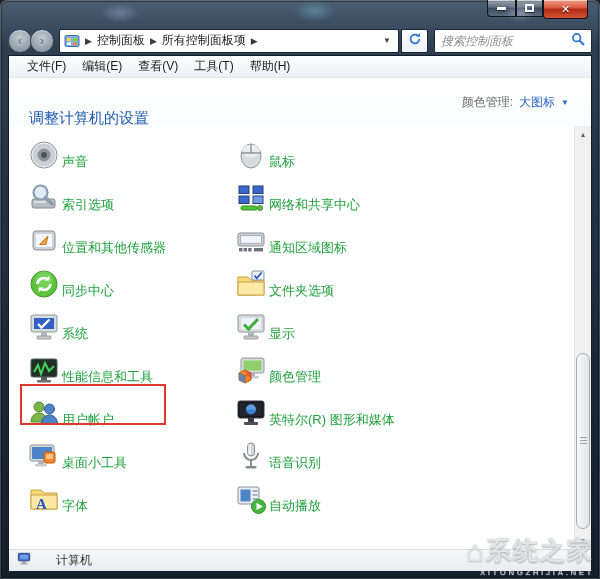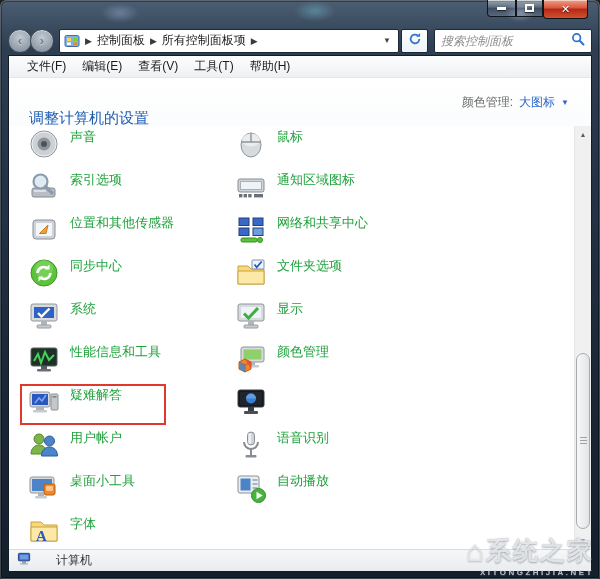--- a/index.html
+++ b/index.html
@@ -69,21 +69,21 @@
   .page-title{ font-size:15px; color:#1e5cb3; }
   .viewby{ font-size:12px; display:flex; align-items:center; gap:6px; }
   .viewby-label{ color:#6d6d6d; }
   .viewby-value{ color:#2a66c9; cursor:pointer; }
   .viewby-caret{ font-size:8px; color:#2a66c9; }
 
   .content{ flex:1; position:relative; background:#fff; overflow:hidden; }
   .col{ position:absolute; top:2px; }
   .col-left{ left:19px; }
   .col-right{ left:226px; }
-  .row-item{ height:43px; display:flex; align-items:flex-start; gap:10px; cursor:pointer; }
+  .row-item{ height:43px; display:flex; align-items:flex-end; gap:2px; cursor:pointer; }
   .item-icon{ width:32px; height:32px; flex:0 0 32px; display:flex; align-items:center; justify-content:center; }
   .item-icon svg{ width:32px; height:32px; }
   .item-label{ font-size:13px; white-space:nowrap; }
 
   .highlight-box{ position:absolute; left:11px; top:258px; width:146px; height:41px;
     border:2px solid #e2372c; pointer-events:none; z-index:5; }
 
   
   .scrollbar{ position:absolute; top:0; right:0; bottom:0; width:17px; background:#f0f0f0; border-left:1px solid #e6e6e6; }
   .sb-btn{ position:absolute; left:0; right:0; height:17px; display:flex; align-items:center; justify-content:center;
@@ -254,34 +254,20 @@
             <span class="item-icon">
               <svg viewBox="0 0 32 32">
                 <rect x="3" y="5" width="26" height="18" rx="2" fill="#1f3126" stroke="#52625a"></rect>
                 <polyline points="6,18 10,11 13,20 17,9 21,17 26,12" fill="none" stroke="#46d05a" stroke-width="2"></polyline>
                 <rect x="13" y="23" width="6" height="3" fill="#565c62"></rect>
                 <rect x="9" y="26" width="14" height="2.5" rx="1" fill="#6a7076"></rect>
               </svg>
             </span>
             <span class="item-label" style="color: rgb(31, 161, 60);">性能信息和工具</span>
           </div>
-          <div class="row-item highlighted">
-            <span class="item-icon">
-              <svg viewBox="0 0 32 32">
-                <rect x="2" y="6" width="20" height="15" rx="2" fill="#d7dbde" stroke="#90969c"></rect>
-                <rect x="4" y="8" width="16" height="11" fill="#2a58c0"></rect>
-                <path d="M7 17l4-5 3 3 4-6" fill="none" stroke="#7fa4e8" stroke-width="1.6"></path>
-                <rect x="23" y="8" width="7" height="16" rx="1" fill="#c3c8cd" stroke="#8d9399"></rect>
-                <rect x="24.5" y="10" width="4" height="1.6" fill="#7d8389"></rect>
-                <rect x="8" y="21" width="8" height="3" fill="#b0b5ba"></rect>
-                <rect x="5" y="24" width="14" height="2.5" rx="1" fill="#c6cbd0"></rect>
-              </svg>
-            </span>
-            <span class="item-label" style="color: rgb(31, 161, 60);">疑难解答</span>
-          </div>
           <div class="row-item">
             <span class="item-icon">
               <svg viewBox="0 0 32 32">
                 <circle cx="11" cy="10" r="5" fill="#7ab648" stroke="#578a2c"></circle>
                 <path d="M3 25c0-6 4-9 8-9s8 3 8 9z" fill="#7ab648" stroke="#578a2c"></path>
                 <circle cx="21.5" cy="12" r="5" fill="#4d84c8" stroke="#2f5c99"></circle>
                 <path d="M13.5 27c0-6 4-9 8-9s8 3 8 9z" fill="#4d84c8" stroke="#2f5c99"></path>
               </svg>
             </span>
             <span class="item-label" style="color: rgb(31, 161, 60);">用户帐户</span>
@@ -318,42 +304,42 @@
                 <ellipse cx="16" cy="12" rx="9" ry="6.5" fill="#eef1f4" opacity=".8"></ellipse>
                 <line x1="16" y1="5" x2="16" y2="14" stroke="#8d9399" stroke-width="1.4"></line>
                 <path d="M6.5 14 h19" stroke="#8d9399" stroke-width="1.4"></path>
               </svg>
             </span>
             <span class="item-label" style="color: rgb(31, 161, 60);">鼠标</span>
           </div>
           <div class="row-item">
             <span class="item-icon">
               <svg viewBox="0 0 32 32">
+                <rect x="4" y="4" width="10" height="7.5" fill="#3a67c8" stroke="#23407e"></rect>
+                <rect x="18" y="4" width="10" height="7.5" fill="#3a67c8" stroke="#23407e"></rect>
+                <rect x="4" y="14" width="10" height="7.5" fill="#3a67c8" stroke="#23407e"></rect>
+                <rect x="18" y="14" width="10" height="7.5" fill="#6f9ce0" stroke="#23407e"></rect>
+                <rect x="6" y="24" width="16" height="4" rx="1.5" fill="#57c33c" stroke="#3a8f25"></rect>
+                <circle cx="25" cy="26" r="2.5" fill="#57c33c" stroke="#3a8f25"></circle>
+              </svg>
+            </span>
+            <span class="item-label" style="color: rgb(31, 161, 60);">网络和共享中心</span>
+          </div>
+          <div class="row-item">
+            <span class="item-icon">
+              <svg viewBox="0 0 32 32">
                 <rect x="3" y="8" width="26" height="13" rx="2" fill="#cfd4d9" stroke="#878d93"></rect>
                 <rect x="5.5" y="10.5" width="21" height="8" fill="#eef3f7" stroke="#aab0b6"></rect>
                 <rect x="4" y="23" width="3.4" height="3.4" fill="#6a7076"></rect>
                 <rect x="8.6" y="23" width="3.4" height="3.4" fill="#6a7076"></rect>
                 <rect x="13.2" y="23" width="3.4" height="3.4" fill="#6a7076"></rect>
                 <rect x="19" y="23" width="9" height="3.4" fill="#6a7076"></rect>
               </svg>
             </span>
             <span class="item-label" style="color: rgb(31, 161, 60);">通知区域图标</span>
-          </div>
-          <div class="row-item">
-            <span class="item-icon">
-              <svg viewBox="0 0 32 32">
-                <rect x="4" y="4" width="10" height="7.5" fill="#3a67c8" stroke="#23407e"></rect>
-                <rect x="18" y="4" width="10" height="7.5" fill="#3a67c8" stroke="#23407e"></rect>
-                <rect x="4" y="14" width="10" height="7.5" fill="#3a67c8" stroke="#23407e"></rect>
-                <rect x="18" y="14" width="10" height="7.5" fill="#6f9ce0" stroke="#23407e"></rect>
-                <rect x="6" y="24" width="16" height="4" rx="1.5" fill="#57c33c" stroke="#3a8f25"></rect>
-                <circle cx="25" cy="26" r="2.5" fill="#57c33c" stroke="#3a8f25"></circle>
-              </svg>
-            </span>
-            <span class="item-label" style="color: rgb(31, 161, 60);">网络和共享中心</span>
           </div>
           <div class="row-item">
             <span class="item-icon">
               <svg viewBox="0 0 32 32">
                 <path d="M3 9h10l3 3h13v15H3z" fill="#f7d87a" stroke="#caa23f"></path>
                 <path d="M3 14h26v13H3z" fill="#fce9a8" stroke="#caa23f"></path>
                 <rect x="17" y="3" width="12" height="9" rx="1" fill="#eef4fa" stroke="#7f93ad"></rect>
                 <path d="M19.5 7.5l2.2 2.8 5-5.8" fill="none" stroke="#2b57c0" stroke-width="1.8"></path>
               </svg>
             </span>
@@ -391,20 +377,21 @@
             <span class="item-icon">
               <svg viewBox="0 0 32 32">
                 <rect x="3" y="4" width="26" height="17" rx="2" fill="#15171c" stroke="#3a3d44"></rect>
                 <rect x="5" y="6" width="22" height="13" fill="#20242c"></rect>
                 <circle cx="16" cy="12.5" r="5" fill="#3b7fd4"></circle>
                 <path d="M11 12.5a5 5 0 0 1 10 0" fill="#6fa8e8" opacity=".7"></path>
                 <rect x="13" y="21" width="6" height="4" fill="#3a3d44"></rect>
                 <rect x="9" y="25" width="14" height="3" rx="1" fill="#4a4e55"></rect>
               </svg>
             </span>
+            <span class="item-label" style="color: rgb(31, 161, 60);">英特尔(R) 图形和媒体</span>
           </div>
           <div class="row-item">
             <span class="item-icon">
               <svg viewBox="0 0 32 32">
                 <rect x="12.5" y="3" width="7" height="13" rx="3.5" fill="#cfd4d9" stroke="#878d93"></rect>
                 <rect x="13.5" y="4" width="2.5" height="11" rx="1.2" fill="#eef1f4"></rect>
                 <path d="M9 13a7 7 0 0 0 14 0" fill="none" stroke="#878d93" stroke-width="2"></path>
                 <line x1="16" y1="20" x2="16" y2="26" stroke="#878d93" stroke-width="2"></line>
                 <rect x="10.5" y="26" width="11" height="2.5" rx="1" fill="#878d93"></rect>
               </svg>

